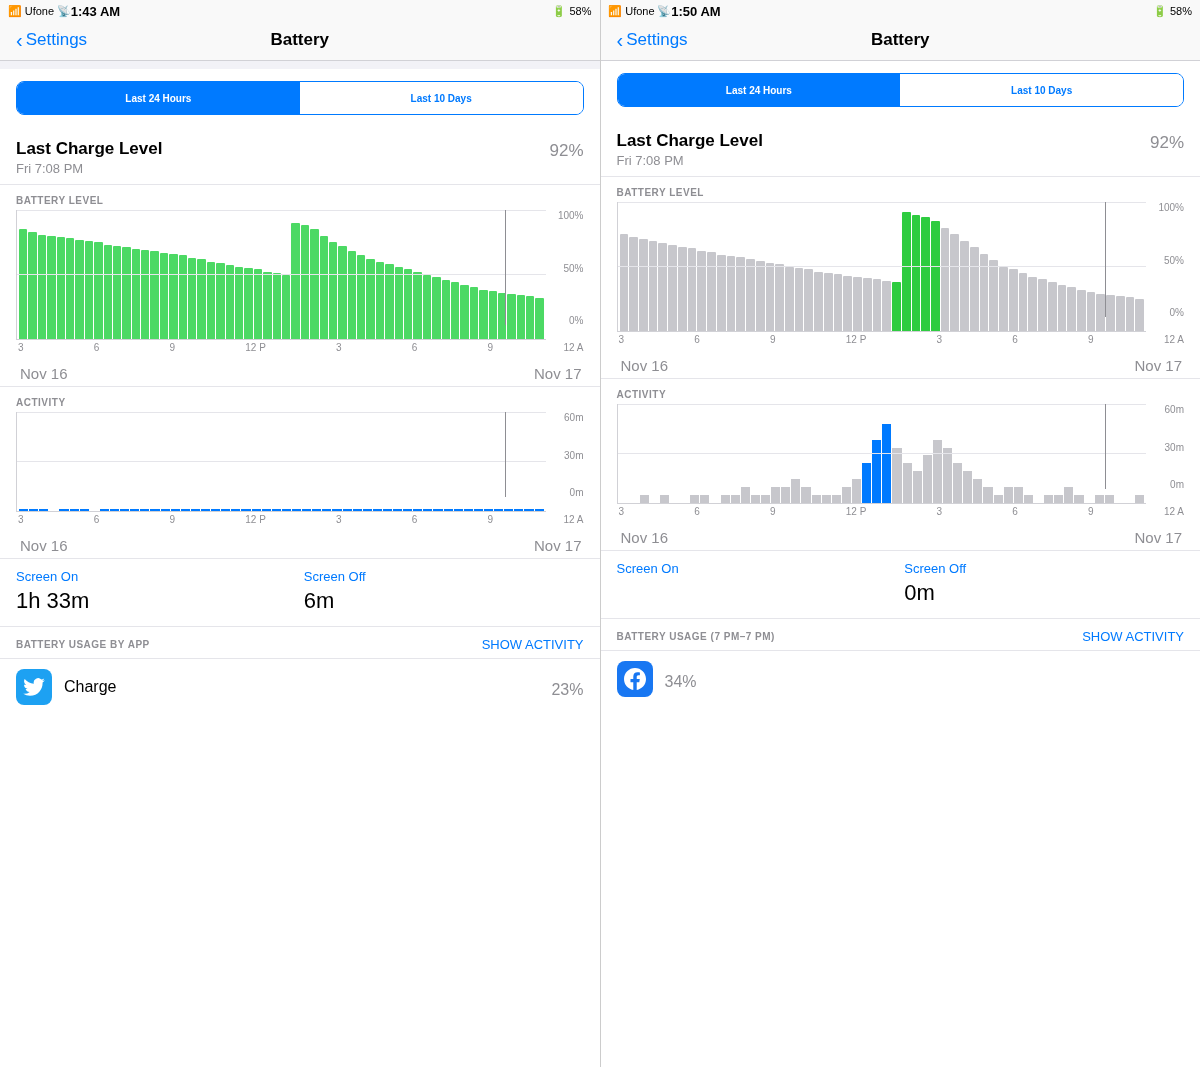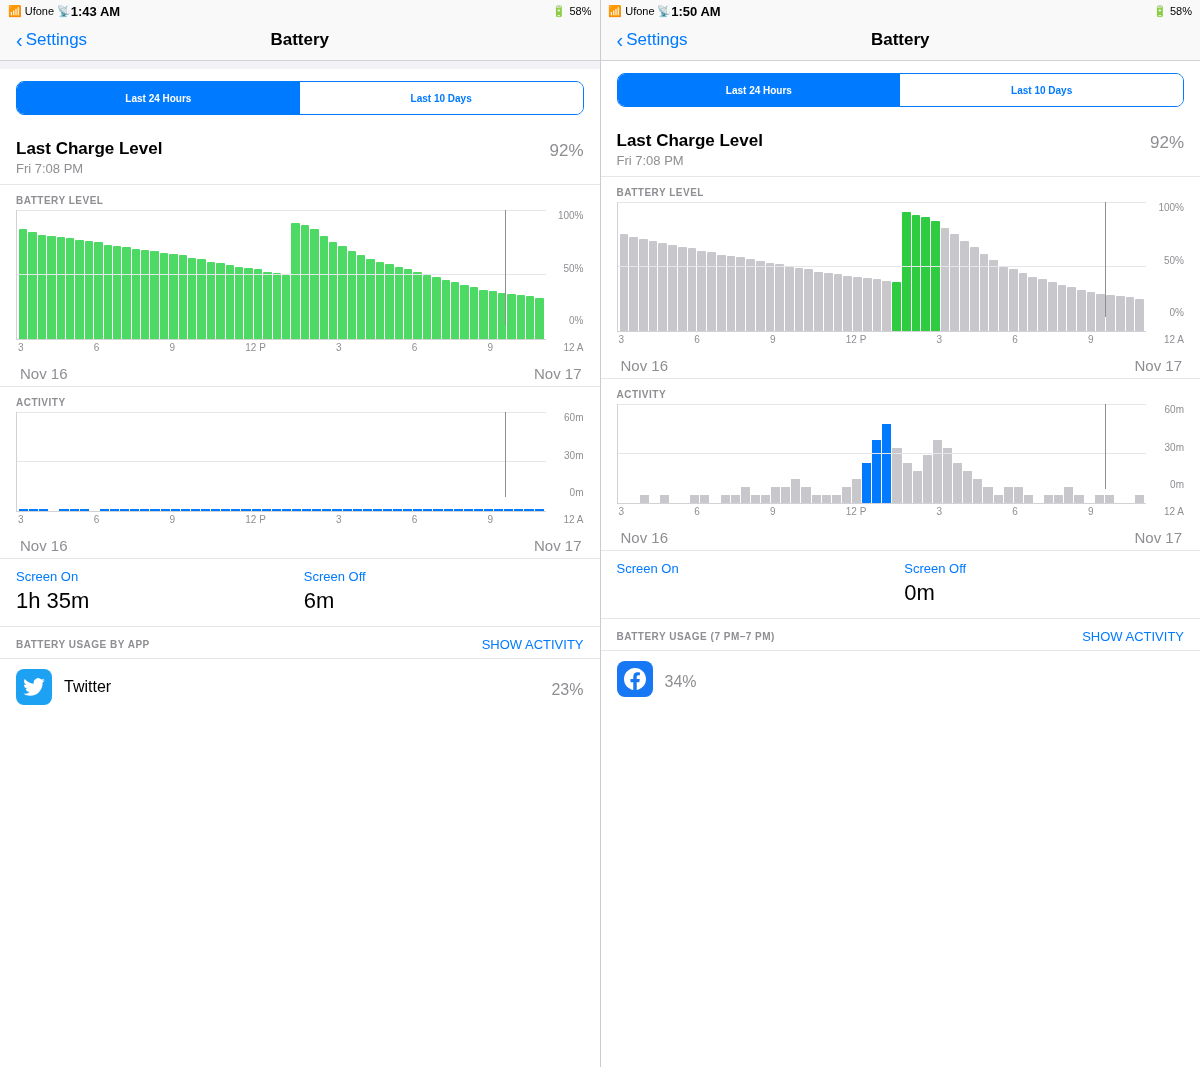--- a/index.html
+++ b/index.html
@@ -611,42 +611,42 @@
         </div>
         <div style="display:flex; justify-content:space-between; padding: 0 2px;">
           <span class="chart-x-label">Nov 16</span>
           <span class="chart-x-label">Nov 17</span>
         </div>
       </div>
 
       <div class="screen-stats">
         <div>
           <div class="stat-label">Screen On</div>
-          <div class="stat-value">1h 35m</div>
+          <div class="stat-value">1h 33m</div>
         </div>
         <div>
           <div class="stat-label">Screen Off</div>
           <div class="stat-value">6m</div>
         </div>
       </div>
 
       <div class="usage-section">
         <div class="usage-header">
           <span class="usage-label">BATTERY USAGE BY APP</span>
           <span class="show-activity">SHOW ACTIVITY</span>
         </div>
       </div>
 
       <div class="app-item">
         <div class="app-icon twitter">
           <svg width="22" height="18" viewBox="0 0 24 20" fill="white">
             <path d="M23.954 2.569a10 10 0 01-2.825.775 4.958 4.958 0 002.163-2.723c-.951.555-2.005.959-3.127 1.184a4.92 4.92 0 00-8.384 4.482C7.691 6.094 4.066 4.13 1.64 1.161a4.822 4.822 0 00-.666 2.475c0 1.71.87 3.213 2.188 4.096a4.904 4.904 0 01-2.228-.616v.061a4.923 4.923 0 003.946 4.827 4.996 4.996 0 01-2.212.085 4.937 4.937 0 004.604 3.417 9.868 9.868 0 01-6.102 2.105c-.39 0-.779-.023-1.17-.067a13.995 13.995 0 007.557 2.209c9.054 0 13.999-7.496 13.999-13.986 0-.209 0-.42-.015-.63a9.936 9.936 0 002.46-2.548l-.047-.02z"></path>
           </svg>
         </div>
-        <span class="app-name">Twitter</span>
+        <span class="app-name">Charge</span>
         <span class="app-percent">23%</span>
       </div>
     </div>
   </div>
 
   <div class="screen">
 
     <div class="panel-status">
       <div class="ps-left">
         <span>📶</span>

